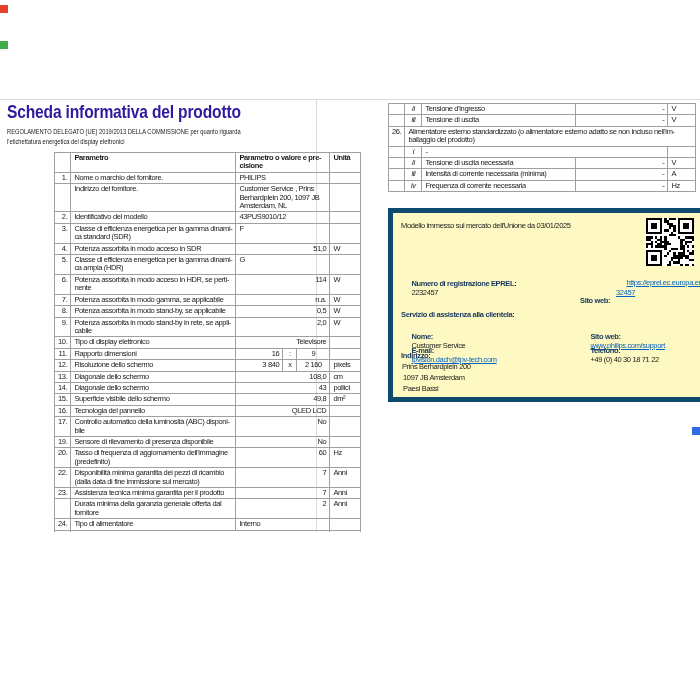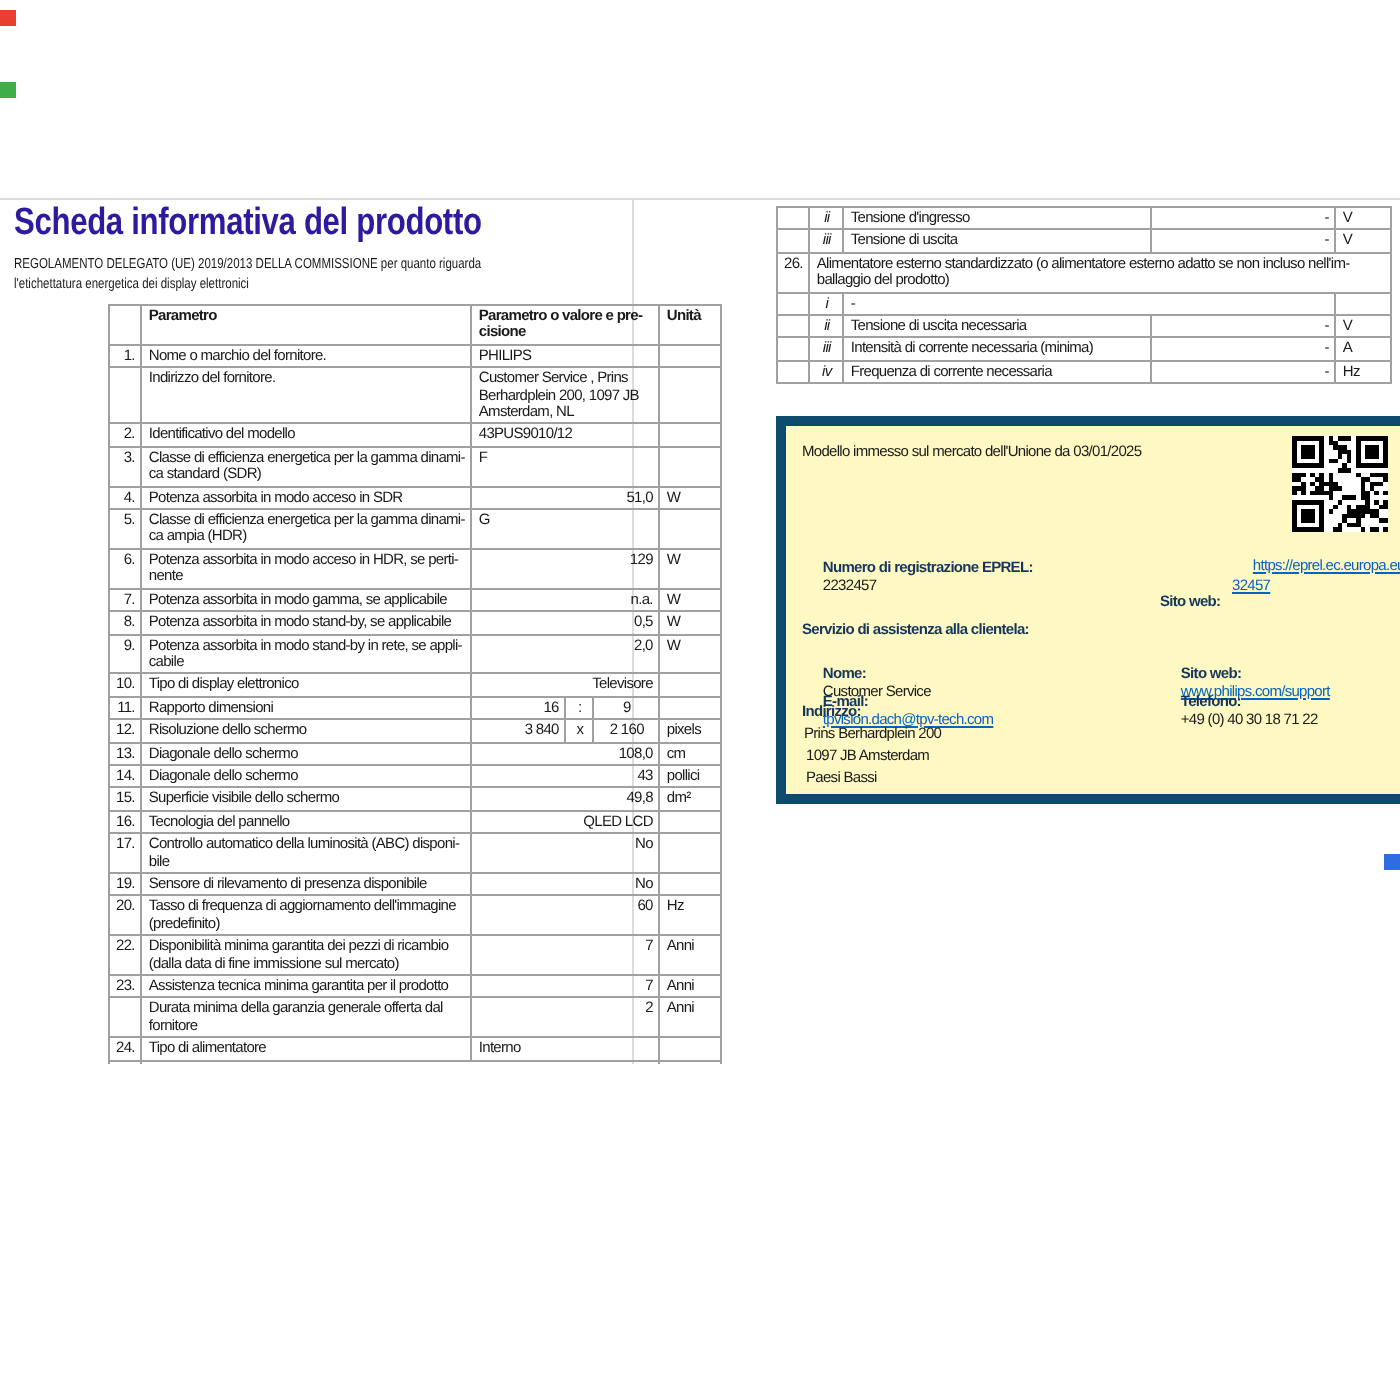--- a/index.html
+++ b/index.html
@@ -103,21 +103,21 @@
           <td class="numcol" colspan="1">5.</td>
           <td colspan="2">Classe di efficienza energetica per la gamma dinami-
 ca ampia (HDR)</td>
           <td class="val-left" colspan="3">G</td>
           <td colspan="1"></td>
         </tr>
         <tr>
           <td class="numcol" colspan="1">6.</td>
           <td colspan="2">Potenza assorbita in modo acceso in HDR, se perti-
 nente</td>
-          <td class="val-right" colspan="3">129</td>
+          <td class="val-right" colspan="3">114</td>
           <td colspan="1">W</td>
         </tr>
         <tr>
           <td class="numcol" colspan="1">7.</td>
           <td colspan="2">Potenza assorbita in modo gamma, se applicabile</td>
           <td class="val-right" colspan="3">n.a.</td>
           <td colspan="1">W</td>
         </tr>
         <tr>
           <td class="numcol" colspan="1">8.</td>

